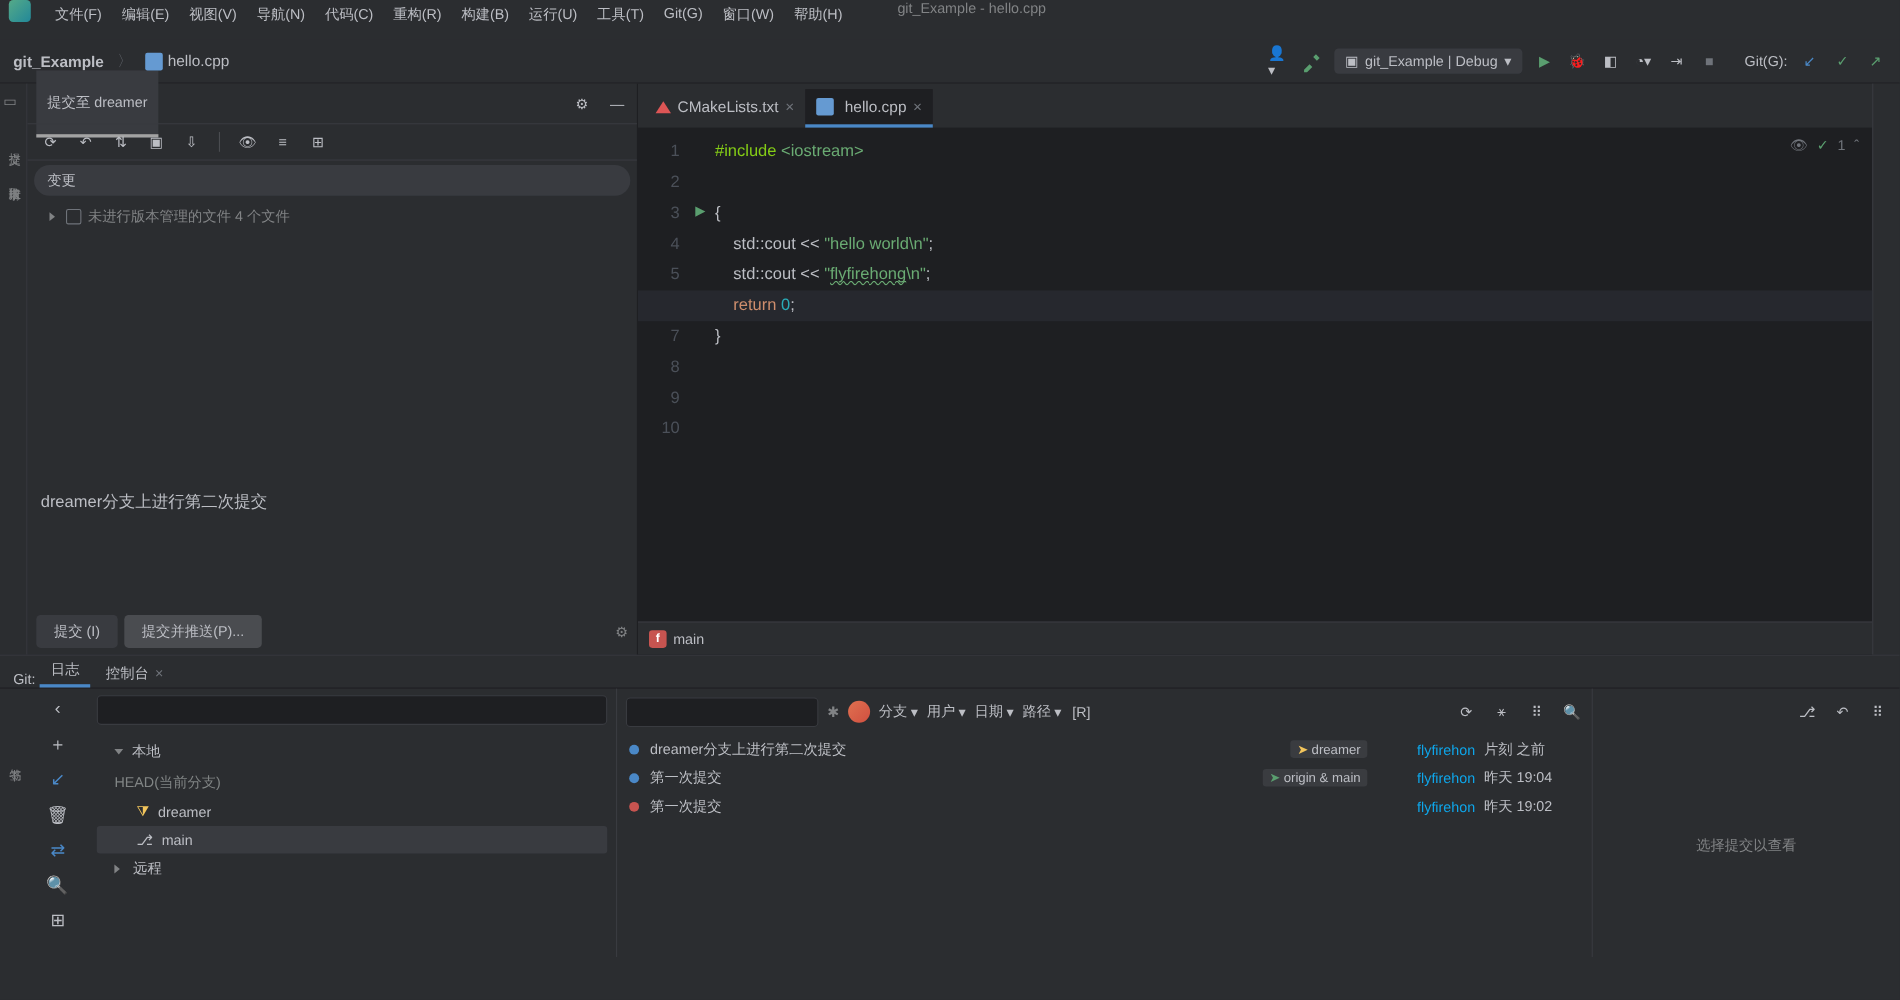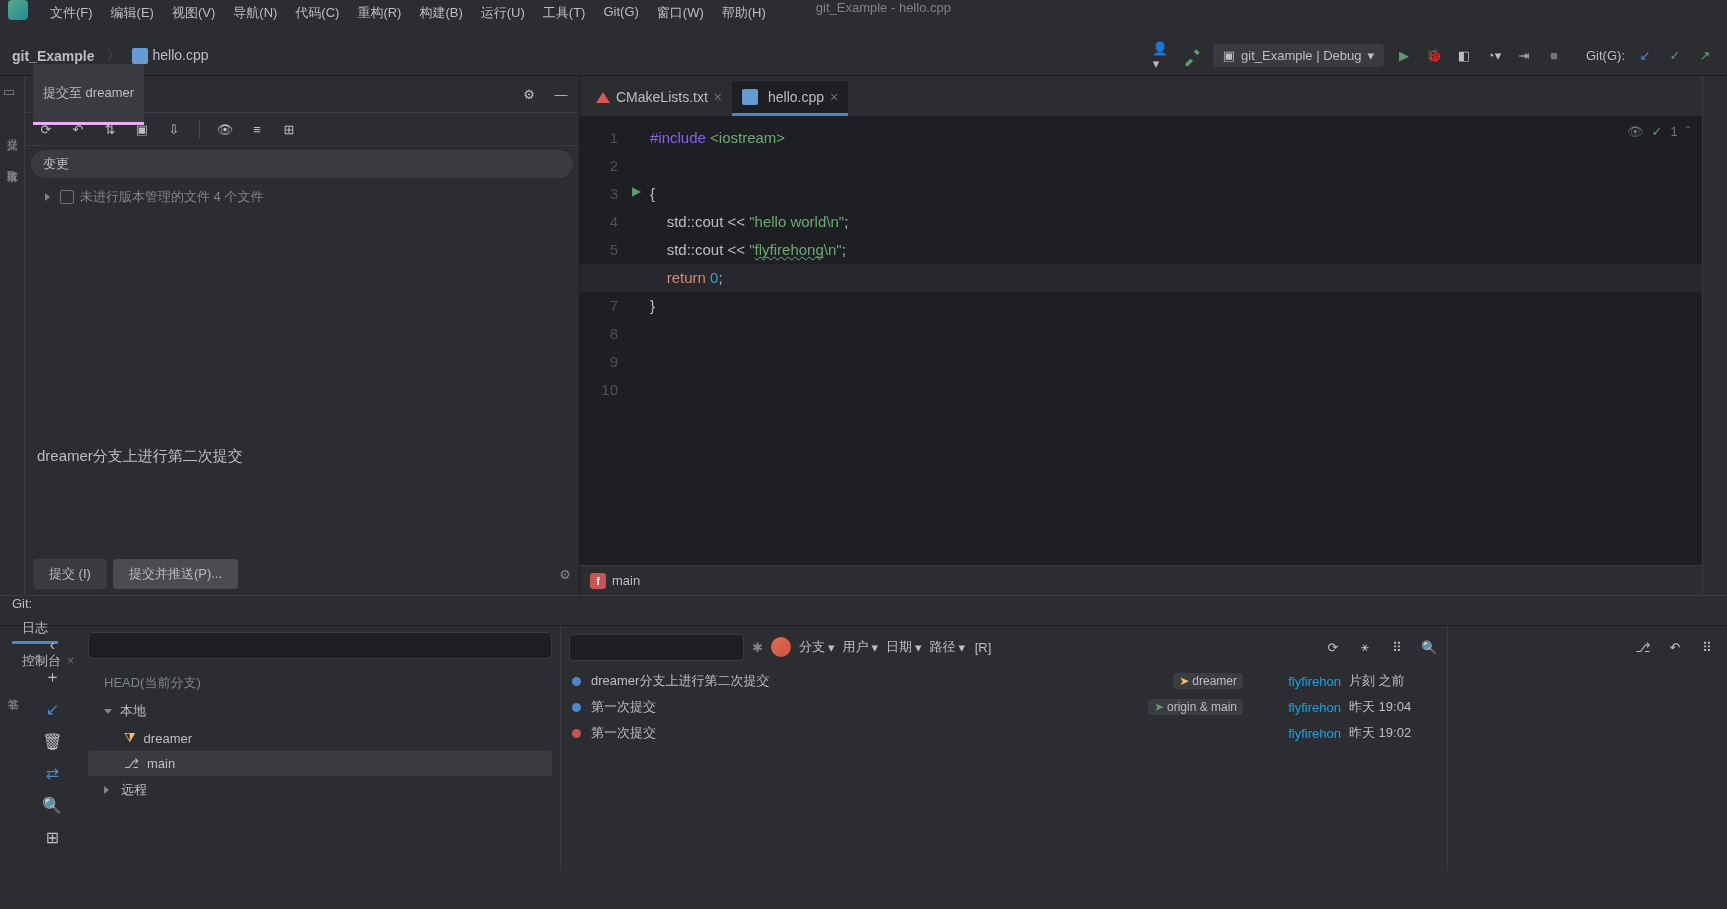--- a/index.html
+++ b/index.html
@@ -21,21 +21,21 @@
 .icon-green { color: #5a9e6f; }
 .icon-gray { color: #6f737a; }
 
 .main-row { display: flex; height: 519px; }
 .left-gutter { width: 25px; background: #2b2d30; display: flex; flex-direction: column; align-items: center; padding-top: 8px; gap: 24px; border-right: 1px solid #393b40; }
 .gutter-icon { width: 18px; height: 18px; color: #818385; cursor: pointer; }
 .vtext { writing-mode: vertical-rl; font-size: 11px; color: #818385; padding: 4px 0; cursor:pointer; }
 
 .commit-panel { width: 555px; background: #2b2d30; border-right: 1px solid #1e1f22; display: flex; flex-direction: column; }
 .commit-tab-row { height: 36px; display: flex; align-items: center; justify-content: space-between; padding: 0 8px; }
-.commit-tab { padding: 20px 10px; background: #393b40; border-bottom: 3px solid #f0abfc; font-size: 13px; }
+.commit-tab { padding: 20px 10px; background: #393b40; border-bottom: 3px solid #a3a3a3; font-size: 13px; }
 .commit-tab-icons { display: flex; gap: 12px; }
 
 .commit-toolbar { height: 34px; display: flex; align-items: center; gap: 14px; padding: 0 12px; border-top:1px solid #393b40; border-bottom:1px solid #393b40;}
 .tb-sep { width:1px; height:18px; background:#4a4c50; margin:0 2px; }
 .tb-icon { width:18px; height:18px; color:#bcbec4; cursor:pointer; display:flex; align-items:center; justify-content:center; }
 
 .changes-section { flex: 1; overflow: auto; }
 .changes-header { background: #393b40; padding: 5px 12px; font-size: 13px; margin: 4px 6px; border-radius:14px;}
 .changes-row { padding: 6px 12px 6px 20px; display: flex; align-items: center; gap: 6px; color: #818385; font-size: 13px;}
 .chevron { display:inline-block; width:0;height:0;border-top:4px solid transparent;border-bottom:4px solid transparent;border-left:5px solid #818385; margin-right:4px;}
@@ -56,34 +56,34 @@
 .etab-close { color:#6f737a; font-size:14px; }
 
 .code-body { flex:1; display:flex; font-family:'Consolas','Menlo',monospace; font-size:15px; position:relative;}
 .gutter { width:50px; text-align:right; color:#4b5059; padding:8px 12px 0 0; line-height:28px; user-select:none;}
 .gutter-run { position:absolute; left:52px; top:68px; color:#5a9e6f; font-size:12px;}
 .code-lines { flex:1; padding:8px 0 0 20px; line-height:28px; position:relative; }
 .code-line { white-space:pre; }
 .hl-line { background:#26282e; position:absolute; left:0; right:0; height:28px; top:148px; z-index:0;}
 .code-lines > div { position:relative; z-index:1;}
 .kw { color:#cf8e6d; }
-.pp { color:#8b5cf6; }
+.pp { color:#84cc16; }
 .inc { color:#6aab73; }
 .fn { color:#bcbec4; }
 .ns { color:#bcbec4; }
 .str { color:#6aab73; }
 .num { color:#2aacb8; }
 .typo { text-decoration: underline wavy #6aab73 1px; text-decoration-skip-ink:none;}
 .editor-status-icons { position:absolute; right:12px; top:8px; display:flex; gap:8px; align-items:center; color:#6f737a; font-size:13px;}
 .check-badge { color:#5a9e6f; }
 
 .editor-footer { height:30px; background:#2b2d30; display:flex; align-items:center; padding:0 10px; gap:6px; font-size:13px; border-top:1px solid #393b40;}
 .fn-badge { background:#c75450; color:#fff; width:16px; height:16px; border-radius:3px; font-size:11px; display:flex; align-items:center; justify-content:center; font-weight:bold;}
 
-.bottom-bar { height:30px; display:flex; align-items:flex-start; padding:0 12px; gap:4px; border-top:1px solid #393b40; background:#2b2d30; font-size:13px;flex-direction:column;}
+.bottom-bar { height:30px; display:flex; align-items:flex-end; padding:0 12px; gap:4px; border-top:1px solid #393b40; background:#2b2d30; font-size:13px;}
 .btab { padding:4px 10px; cursor:pointer; }
 .btab.active { border-bottom:3px solid #4a88c7; }
 .btab-close { color:#6f737a; margin-left:2px;}
 
 .git-log-panel { height: 245px; display:flex; border-top:1px solid #1e1f22; background:#2b2d30;}
 .log-left-gutter { width:55px; display:flex; flex-direction:column; align-items:center; padding-top:8px; gap:10px; }
 .log-gutter-icon { width:22px; height:22px; display:flex; align-items:center; justify-content:center; color:#bcbec4; cursor:pointer; font-size:16px;}
 
 .branch-panel { width: 480px; display:flex; flex-direction:column; }
 .search-row { padding: 6px 8px; }
@@ -296,25 +296,25 @@
     <div class="log-gutter-icon" style="color:#4a88c7">⇄</div>
     <div class="log-gutter-icon">🔍</div>
     <div class="log-gutter-icon">⊞</div>
   </div>
 
   <div class="branch-panel">
     <div class="search-row">
         <div class="search-wrap"><input class="search-box" style=""></div>
       </div>
     <div class="branch-list">
-      <div class="branch-item head">HEAD(当前分支)</div>
       <div class="branch-item">
           <span class="chev-d"></span> 
           <span>本地</span>
         </div>
+      <div class="branch-item head">HEAD(当前分支)</div>
       <div class="branch-item indent">
           <span class="tag-icon">⧩</span> 
           <span>dreamer</span>
         </div>
       <div class="branch-item indent selected">
           <span class="branch-icon">⎇</span> 
           <span>main</span>
         </div>
       <div class="branch-item">
           <span class="chevron"></span> 
@@ -380,14 +380,15 @@
       </div>
     </div>
   </div>
 
   <div class="detail-panel">
     <div class="detail-toolbar">
       <span class="icon-btn">⎇</span>
       <span class="icon-btn">↶</span>
       <span class="icon-btn">⠿</span>
     </div>
+    <div class="detail-body">选择提交以查看</div>
   </div>
 </div>
 
 </body></html>

